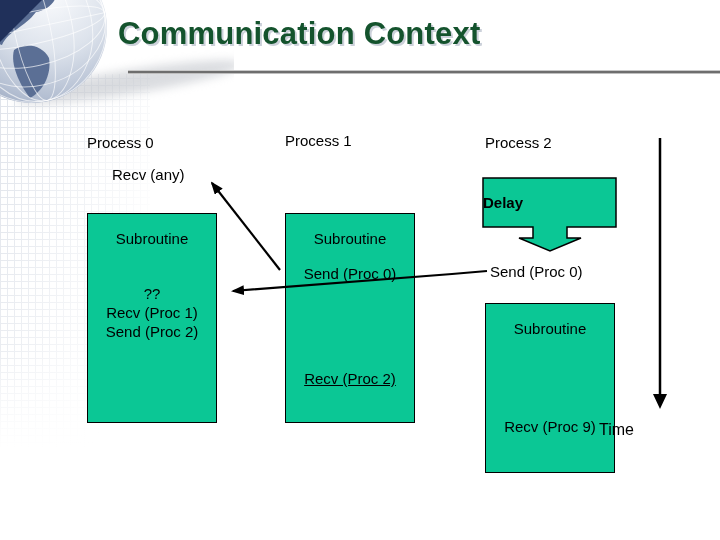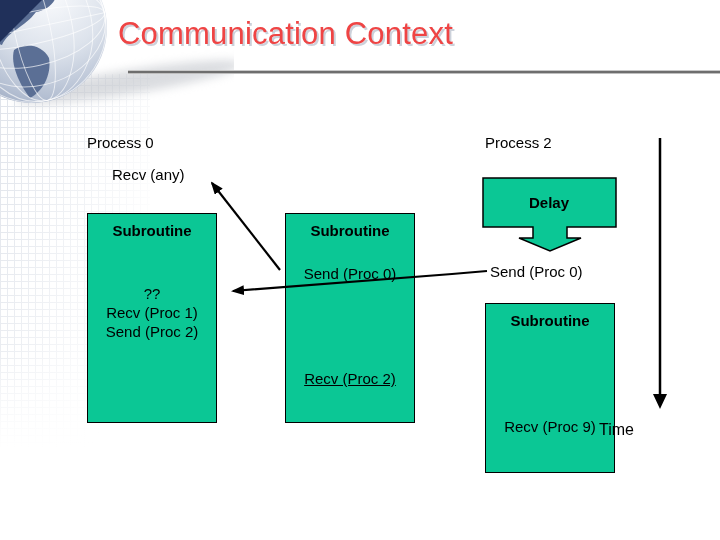--- a/index.html
+++ b/index.html
@@ -12,46 +12,46 @@
     position:absolute;left:0;top:74px;width:150px;height:390px;z-index:0;
     background:
       linear-gradient(105deg, rgba(255,255,255,0) 0%, rgba(255,255,255,.55) 45%, #ffffff 78%),
       linear-gradient(to bottom, rgba(255,255,255,0) 70%, #ffffff 96%),
       repeating-linear-gradient(0deg, #dfe3ea 0 1px, rgba(0,0,0,0) 1px 7px),
       repeating-linear-gradient(90deg, #dfe3ea 0 1px, rgba(0,0,0,0) 1px 7px);
   }
   .globe-svg{position:absolute;left:-46px;top:-50px;width:280px;height:190px;z-index:1;}
   .page-title{
     position:absolute;left:118px;top:16px;z-index:3;
-    font-size:31px;font-weight:normal;color:#ef4444;letter-spacing:.2px;
+    font-size:31px;font-weight:bold;color:#14532d;letter-spacing:.2px;
     text-shadow:2px 2px 0 #ccd1da;white-space:nowrap;
   }
   .title-rule{
     position:absolute;left:128px;top:70px;width:592px;height:4px;z-index:3;
     background:linear-gradient(to bottom,#c9c9c9 0 1px,#6e6e6e 1px 3px,#bfbfbf 3px 4px);
   }
   .proc-header{position:absolute;font-size:15px;font-weight:normal;text-align:left;z-index:4;white-space:nowrap;}
   .h-p0{left:87px;top:134px;width:130px;}
   .h-p1{left:285px;top:132px;width:130px;}
   .h-p2{left:485px;top:134px;width:132px;}
   .recv-any{position:absolute;left:112px;top:166px;font-size:15px;z-index:4;white-space:nowrap;text-align:center;}
   .gbox{
     position:absolute;background:#0bc795;border:1.5px solid #000;box-sizing:border-box;z-index:2;
   }
   .box-p0{left:87px;top:213px;width:130px;height:210px;}
   .box-p1{left:285px;top:213px;width:130px;height:210px;}
   .box-p2{left:485px;top:303px;width:130px;height:170px;}
-  .box-title{position:absolute;top:8px;left:0;width:100%;text-align:center;font-size:15px;font-weight:bold;}
+  .box-title{position:absolute;top:16px;left:0;width:100%;text-align:center;font-size:15px;font-weight:normal;}
   .box-lines{position:absolute;left:0;width:100%;text-align:center;font-size:15px;line-height:19px;white-space:nowrap;}
   .p0-lines{top:70px;}
   .p1-send{top:50px;}
   .p1-recv{top:155px;text-decoration:underline;}
   .p2-lines{top:112px;line-height:22px;}
   .delay-label{
-    position:absolute;left:483px;top:194px;width:132px;text-align:center;
+    position:absolute;left:483px;top:194px;width:132px;
     font-size:15px;font-weight:bold;z-index:4;
   }
   .p2-send-label{position:absolute;left:490px;top:263px;font-size:15px;z-index:4;white-space:nowrap;}
   .time-label{position:absolute;left:599px;top:421px;font-size:16px;z-index:4;white-space:nowrap;}
   .overlay-svg{position:absolute;left:0;top:0;width:720px;height:540px;z-index:3;pointer-events:none;}
 </style>
 </head>
 <body>
 
 <div class="slide">
@@ -89,20 +89,21 @@
         <line x1="3" y1="78" x2="153" y2="78"></line>
       </g>
       <polygon points="30,30 108,30 30,108" fill="#20305a"></polygon>
     </g>
   </svg>
 
   <div class="page-title">Communication Context</div>
   <div class="title-rule"></div>
 
   <div class="proc-header h-p0">Process 0</div>
+  <div class="proc-header h-p1">Process 1</div>
   <div class="proc-header h-p2">Process 2</div>
 
   <div class="recv-any">Recv (any)</div>
 
   <div class="gbox box-p0">
     <div class="box-title">Subroutine</div>
     <div class="box-lines p0-lines">
       <div>??</div>
       <div>Recv (Proc 1)</div>
       <div>Send (Proc 2)</div>

